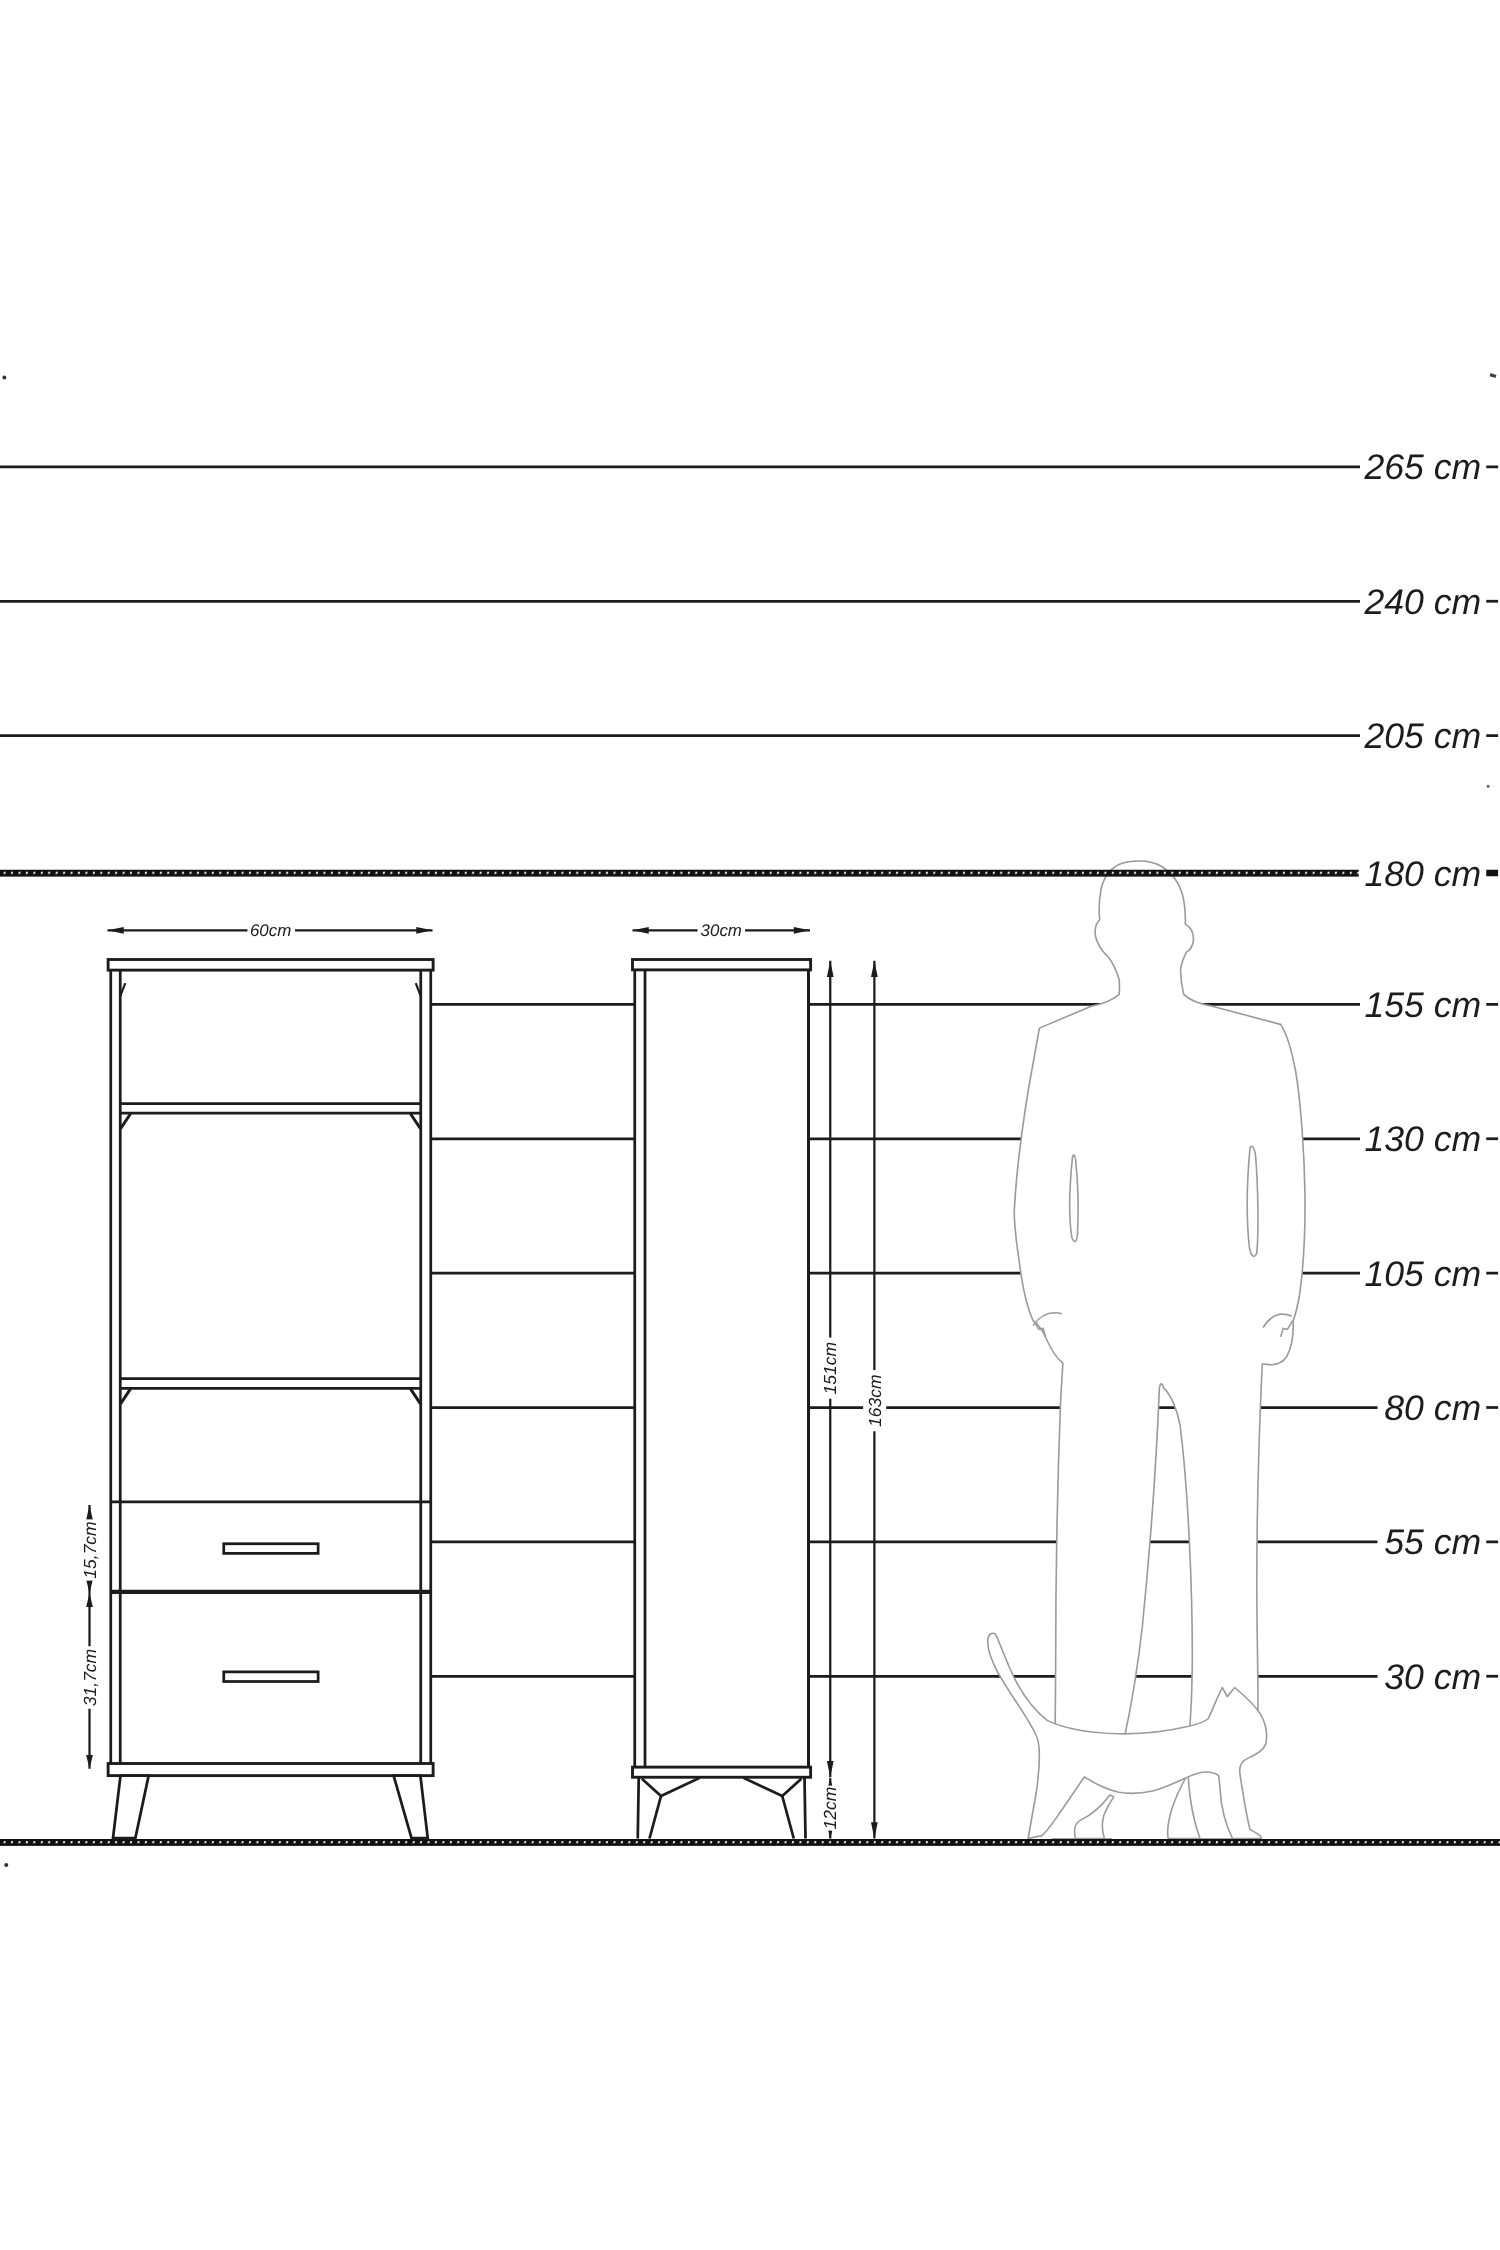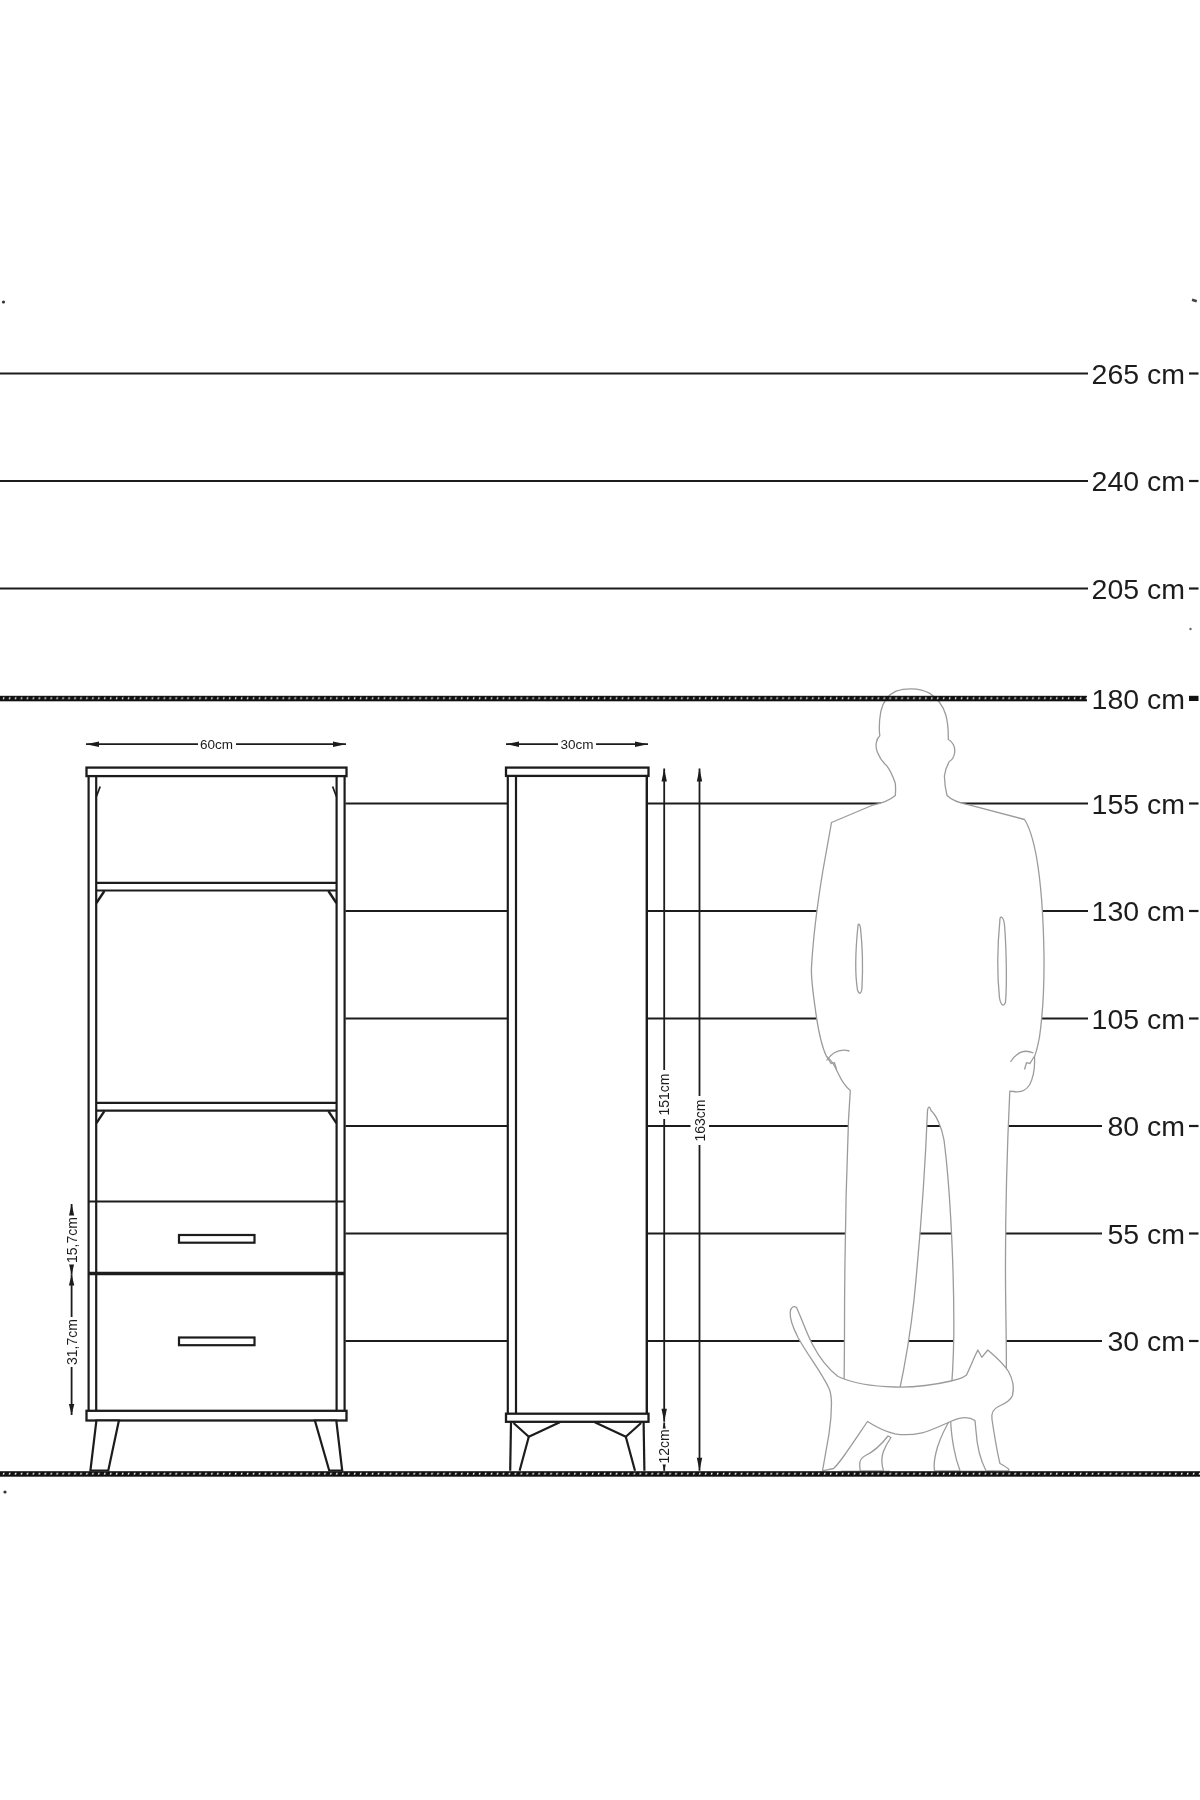--- a/index.html
+++ b/index.html
@@ -1,16 +1,16 @@
 <!DOCTYPE html>
 <html><head>
 <meta charset="utf-8">
 <style>
 html,body{margin:0;padding:0;background:#fff;}
-.page{width:1200px;height:1800px;background:#fff;position:relative;font-family:"Liberation Sans",sans-serif;}
+.page{width:1200px;height:1800px;background:#fff;position:relative;font-family:"Liberation Sans",sans-serif;font-style:italic;}
 svg text{font-family:"Liberation Sans",sans-serif;fill:#1c1c1c;}
 </style>
 </head>
 <body>
 <div class="page">
 <svg width="1200" height="1800" viewBox="0 0 1200 1800">
 <defs>
 <pattern id="hb" x="0" y="696.6" width="5.95" height="5.5" patternUnits="userSpaceOnUse">
 <rect width="5.95" height="5.5" fill="#111"></rect>
 <path d="M3.2,0.8 L4.6,0.8 L4.1,2.6 L2.7,2.6 Z" fill="#fff"></path>

